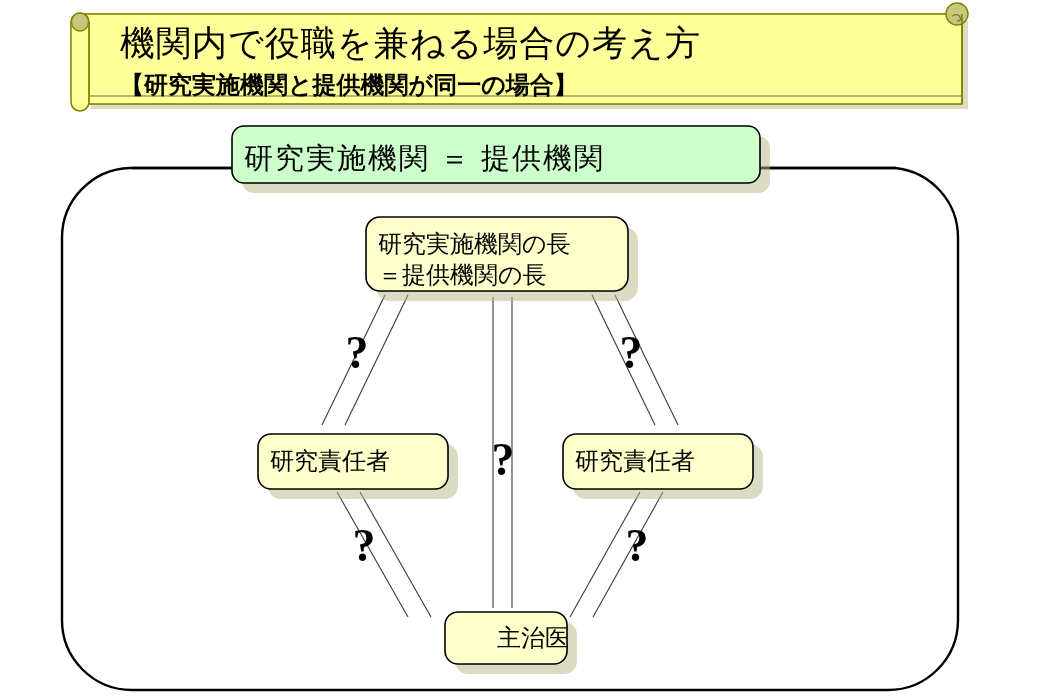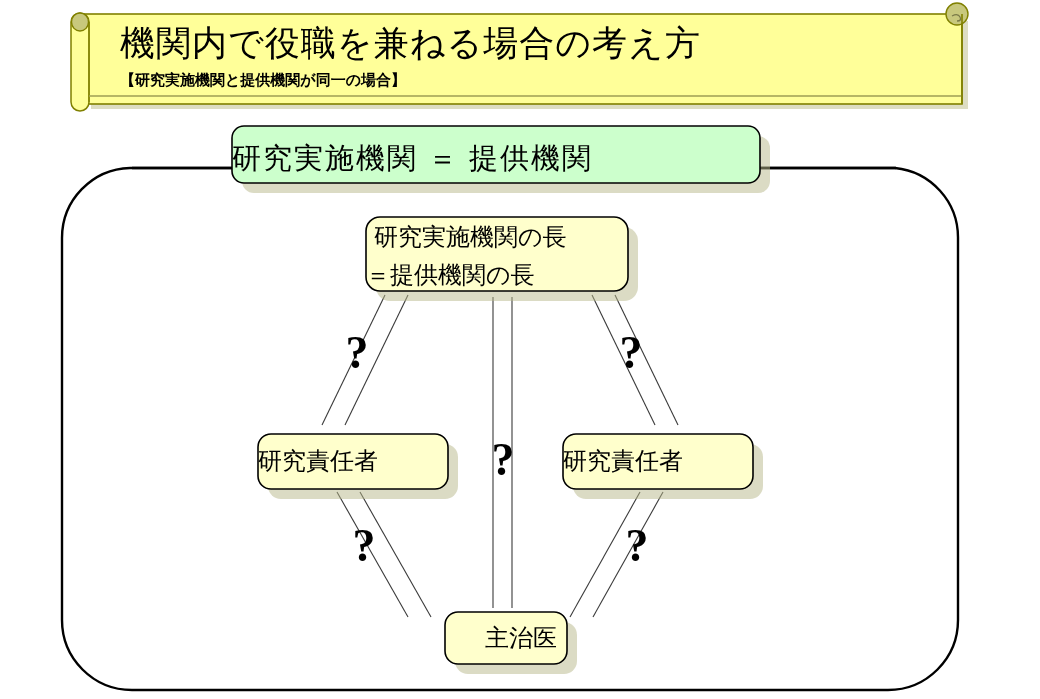--- a/index.html
+++ b/index.html
@@ -41,29 +41,30 @@
     top: 22px;
     width: 800px;
     font-size: 35px;
     font-weight: 400;
     letter-spacing: 1px;
   }
   .banner-subtitle {
     left: 120px;
     top: 71px;
     width: 800px;
-    font-size: 15px;
+    font-size: 24px;
     font-weight: bold;
     letter-spacing: 0px;
   }
 
   
   .node-label {
     font-size: 26px;
     font-weight: 400;
+    padding-left: 12px;
   }
   .node-label.big {
     font-size: 29px;
     letter-spacing: 2px;
   }
   .node-label.two-line {
     font-size: 24px;
     line-height: 1.32;
   }
   .node-label.small {
@@ -178,21 +179,21 @@
       <rect x="445" y="612" width="122" height="52" rx="13" ry="13" fill="#ffffcc" stroke="#000000" stroke-width="1.6"></rect>
     </g>
   </svg>
 
   <div class="overlay-text banner-title">機関内で役職を兼ねる場合の考え方</div>
 
   <div class="overlay-text banner-subtitle">【研究実施機関と提供機関が同一の場合】</div>
 
   <div class="overlay-text node-label big" style="left:232px; top:141px; width:528px;">研究実施機関 ＝ 提供機関</div>
 
-  <div class="overlay-text node-label two-line" style="left:366px; top:221px; width:262px;margin-left:8px;">研究実施機関の長</div>
+  <div class="overlay-text node-label two-line" style="left:366px; top:228px; width:262px;">研究実施機関の長</div>
   <div class="overlay-text node-label two-line" style="left:366px; top:259px; width:262px;">＝提供機関の長</div>
 
   <div class="overlay-text node-label small" style="left:258px; top:447px; width:190px;">研究責任者</div>
 
   <div class="overlay-text node-label small" style="left:563px; top:447px; width:190px;">研究責任者</div>
 
   <div class="overlay-text node-label small" style="left:445px; top:624px; width:122px;margin-left:40px;">主治医</div>
 
   <div class="qmark" style="left:337px; top:330px;">?</div>
 

